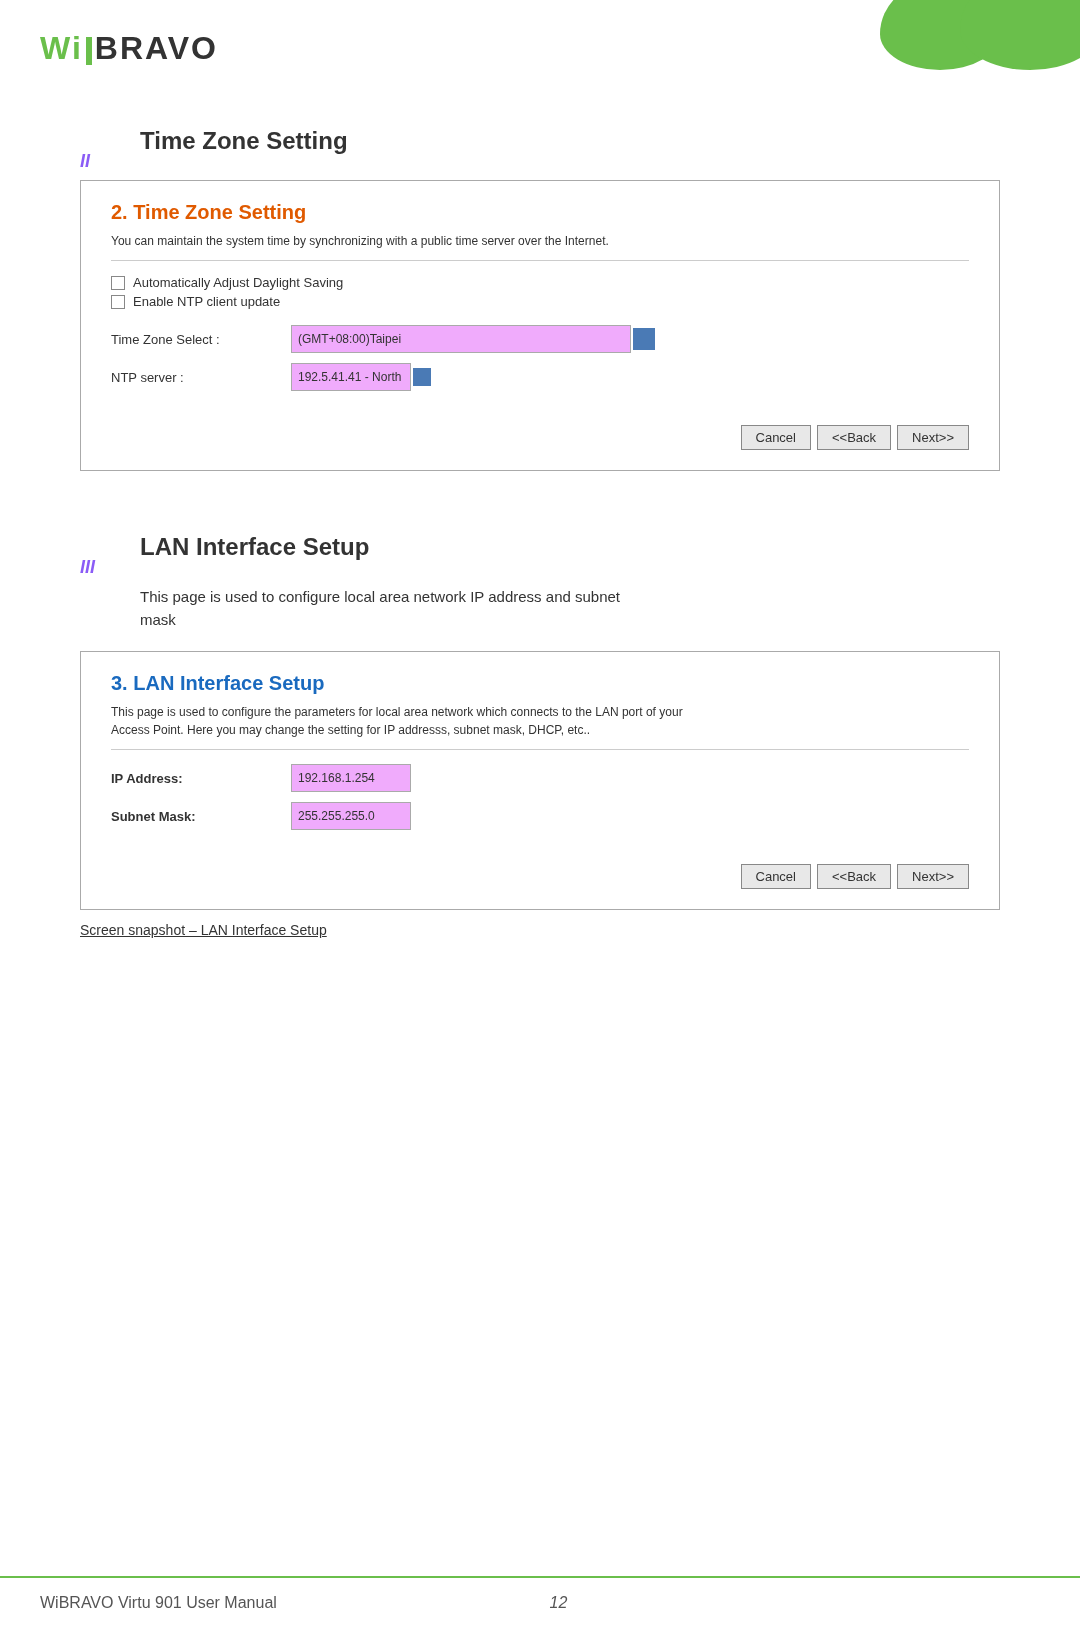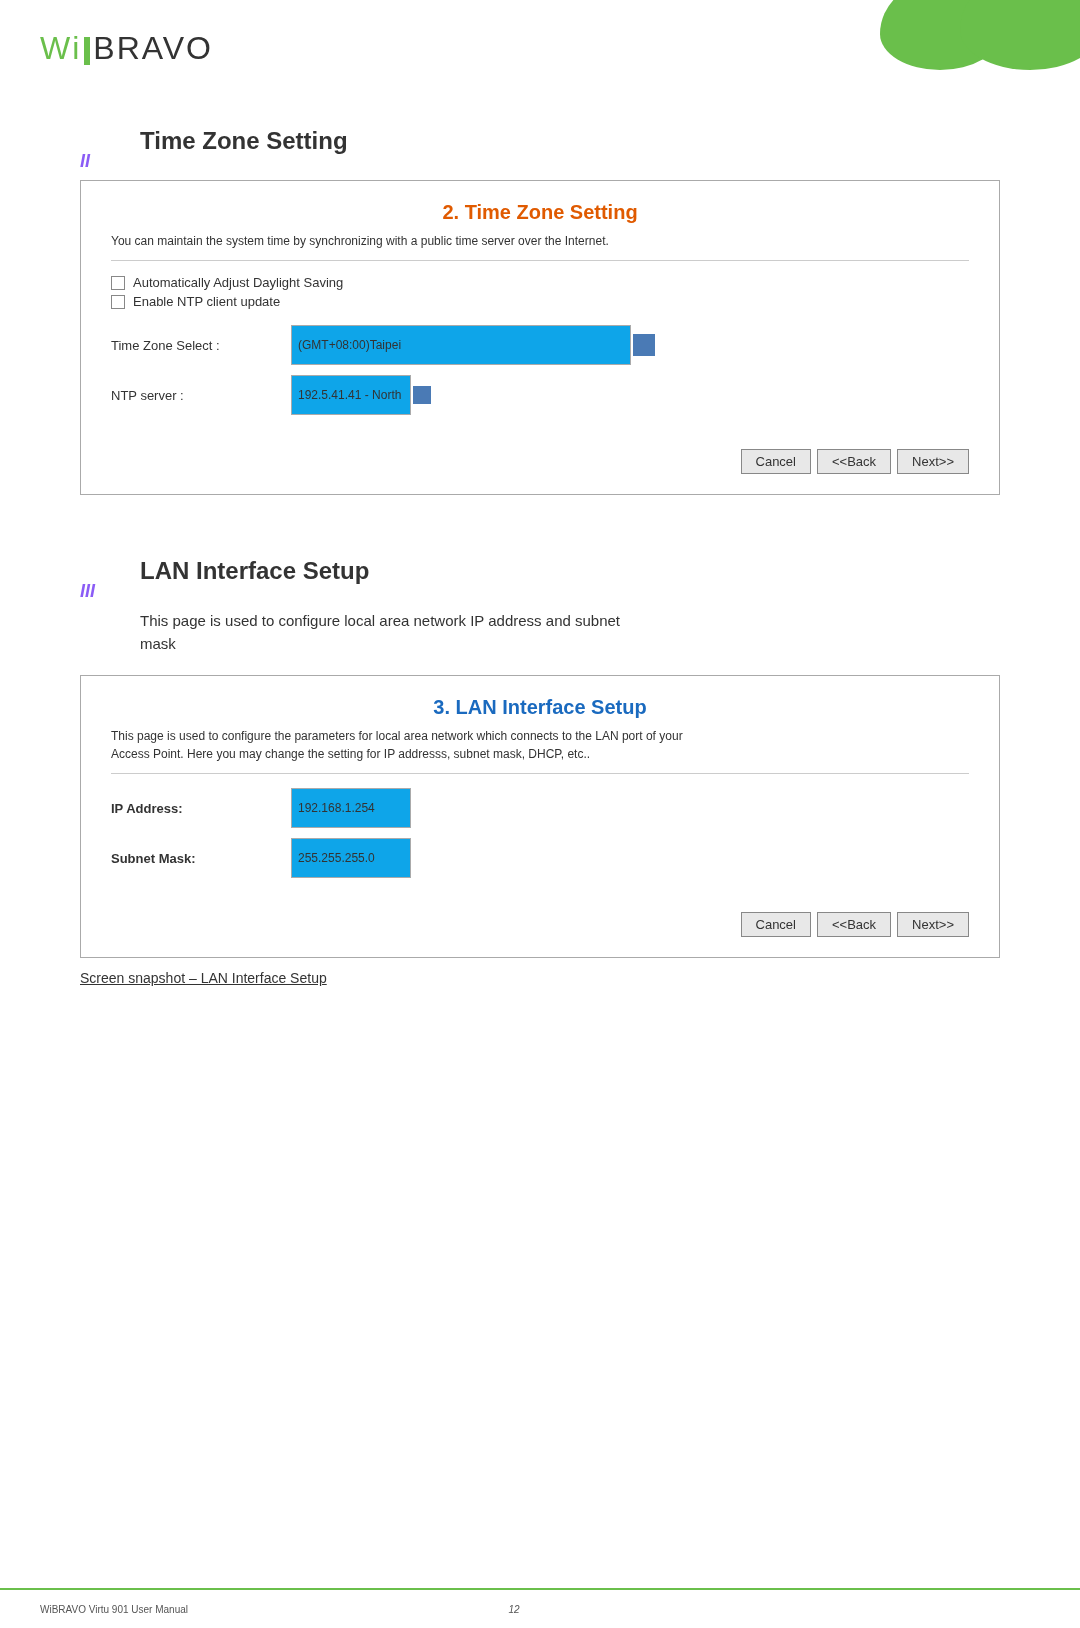--- a/index.html
+++ b/index.html
@@ -42,21 +42,21 @@
     }
 
     
     .logo-area {
       padding: 30px 40px 10px 40px;
       display: flex;
       align-items: center;
     }
     .logo-text {
       font-size: 32px;
-      font-weight: normal;
+      font-weight: bold;
       letter-spacing: 2px;
       color: #333;
       text-align: right;
     }
     .logo-wi { color: #6abf4b; }
     .logo-bravo { color: #333; }
     .logo-bar {
       display: inline-block;
       width: 6px;
       height: 28px;
@@ -104,21 +104,20 @@
       border: 1px solid #aaa;
       background: #fff;
       padding: 20px 30px 20px 30px;
       margin-bottom: 12px;
     }
     .panel-title {
       font-size: 20px;
       font-weight: bold;
       color: #e05a00;
       margin-bottom: 8px;
-      text-align: center;
     }
     .panel-title-blue {
       color: #1a6abf;
     }
     .panel-subtitle {
       font-size: 12px;
       color: #333;
       margin-bottom: 14px;
       border-bottom: 1px solid #ccc;
       padding-bottom: 10px;
@@ -158,22 +157,22 @@
       font-size: 13px;
     }
     .form-label-bold {
       font-weight: bold;
     }
     .form-input {
       border: 1px solid #aaa;
       padding: 3px 6px;
       font-size: 12px;
       color: #333;
-      background: #0ea5e9;
-      height: 40px;
+      background: #f0abfc;
+      height: 28px;
     }
     .form-input-wide {
       width: 340px;
     }
     .form-input-medium {
       width: 120px;
     }
     .form-select-btn {
       display: inline-block;
       background: #4a7ab5;
@@ -219,27 +218,27 @@
       margin-bottom: 20px;
       display: block;
     }
 
     
     .footer {
       position: absolute;
       bottom: 0;
       left: 0;
       right: 0;
-      height: 40px;
+      height: 52px;
       border-top: 2px solid #6abf4b;
       display: flex;
       align-items: center;
       justify-content: space-between;
       padding: 0 40px;
-      font-size: 10px;
+      font-size: 16px;
       color: #555;
       background: #fff;
     }
     .footer-page {
       text-align: center;
       flex: 1;
       font-style: italic;
     }
 
     .spacer { height: 20px; }

